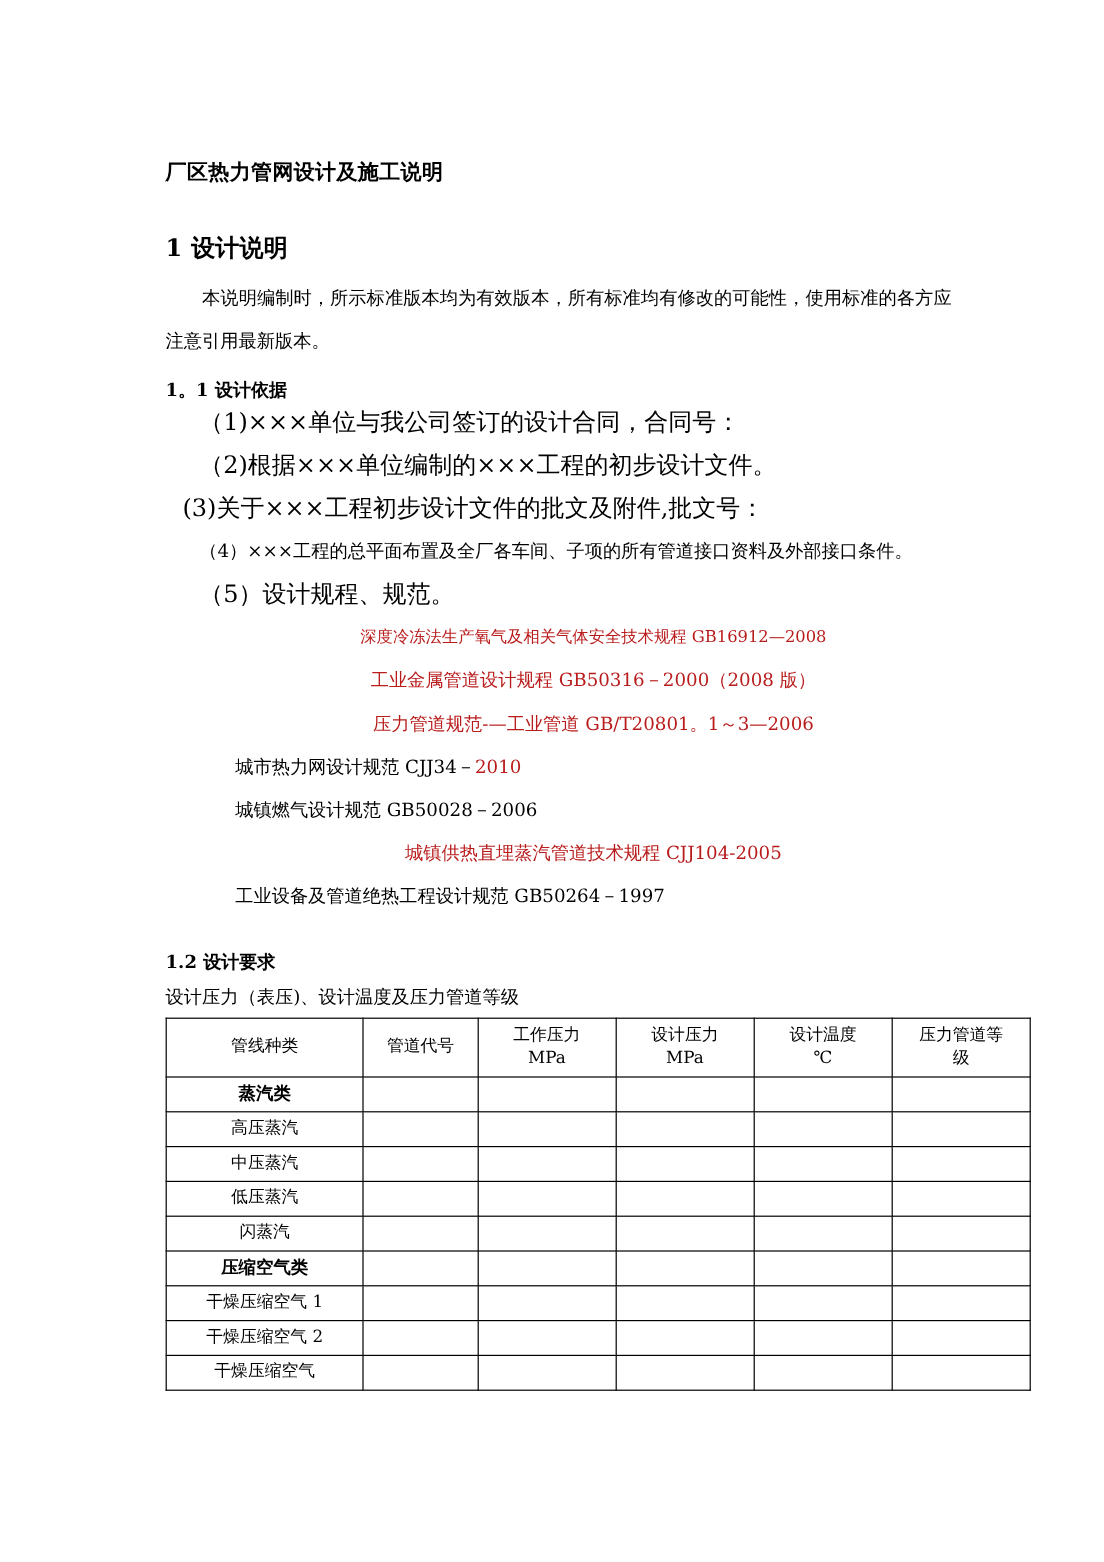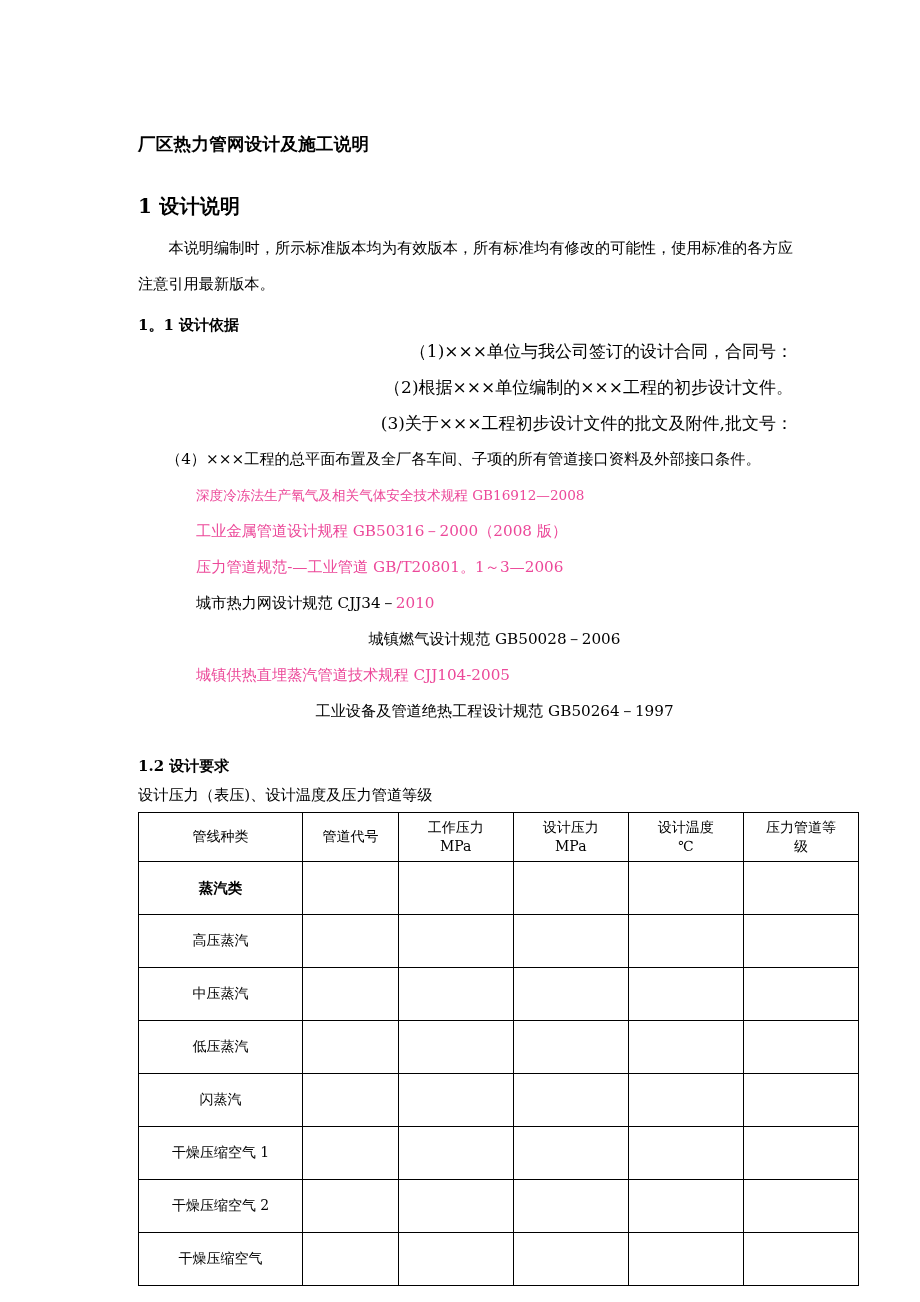--- a/index.html
+++ b/index.html
@@ -64,47 +64,46 @@
     text-justify: inter-ideograph;
   }
   .para.indent2 {
     text-indent: 2em;
   }
   .para.flow {
     text-indent: 0;
   }
 
   .list-line {
-    font-size: 17px;
+    font-size: 20px;
     line-height: 36px;
     margin: 0;
     padding-left: 28px;
-    text-align: right;
   }
   .list-line.noindent {
     padding-left: 14px;
   }
 
   
   .std-line {
     font-size: 15.2px;
     line-height: 36px;
     margin: 0;
     padding-left: 58px;
     white-space: nowrap;
   }
   .std-line.small {
     font-size: 13.6px;
   }
   .red {
-    color: #ec4899;
+    color: #b91c1c;
+    text-align: center;
   }
   .blk {
     color: #000000;
-    text-align: center;
   }
 
   
   .intro {
     margin-top: 14px;
   }
 
   
   .sec12 {
     margin-top: 30px;
@@ -117,21 +116,21 @@
 
   
   table.spec {
     border-collapse: collapse;
     width: 721px;
     table-layout: fixed;
     margin-top: 2px;
   }
   table.spec td, table.spec th {
     border: 1px solid #000000;
-    padding: 12px;
+    padding: 0;
     text-align: center;
     vertical-align: middle;
     font-weight: normal;
     font-size: 14px;
     line-height: 19px;
     color: #000000;
   }
   table.spec thead td {
     height: 44px;
     padding: 2px 1px;
@@ -167,20 +166,21 @@
     <div class="intro">
       <p class="para indent2">本说明编制时，所示标准版本均为有效版本，所有标准均有修改的可能性，使用标准的各方应注意引用最新版本。</p>
     </div>
 
     <h3 class="h2 tight">1。1 设计依据</h3>
 
     <p class="list-line">（1)×××单位与我公司签订的设计合同，合同号：</p>
     <p class="list-line">（2)根据×××单位编制的×××工程的初步设计文件。</p>
     <p class="list-line noindent">(3)关于×××工程初步设计文件的批文及附件,批文号：</p>
     <p class="para flow" style="padding-left:28px;text-indent:0;">（4）×××工程的总平面布置及全厂各车间、子项的所有管道接口资料及外部接口条件。</p>
+    <p class="list-line">（5）设计规程、规范。</p>
 
     <p class="std-line small red">深度冷冻法生产氧气及相关气体安全技术规程 GB16912—2008</p>
     <p class="std-line red">工业金属管道设计规程 GB50316－2000（2008 版）</p>
     <p class="std-line red">压力管道规范-—工业管道 GB/T20801。1～3—2006</p>
     <p class="std-line"><span class="blk">城市热力网设计规范 CJJ34－</span><span class="red">2010</span></p>
     <p class="std-line blk">城镇燃气设计规范 GB50028－2006</p>
     <p class="std-line red">城镇供热直埋蒸汽管道技术规程  CJJ104-2005</p>
     <p class="std-line blk">工业设备及管道绝热工程设计规范  GB50264－1997</p>
 
     <div class="sec12">
@@ -257,20 +257,28 @@
             <td></td>
           </tr>
           <tr>
             <td class="name">闪蒸汽</td>
             <td></td>
             <td></td>
             <td></td>
             <td></td>
             <td></td>
           </tr>
+          <tr class="cat">
+            <td class="name">压缩空气类</td>
+            <td></td>
+            <td></td>
+            <td></td>
+            <td></td>
+            <td></td>
+          </tr>
           <tr>
             <td class="name">干燥压缩空气 1</td>
             <td></td>
             <td></td>
             <td></td>
             <td></td>
             <td></td>
           </tr>
           <tr>
             <td class="name">干燥压缩空气 2</td>

